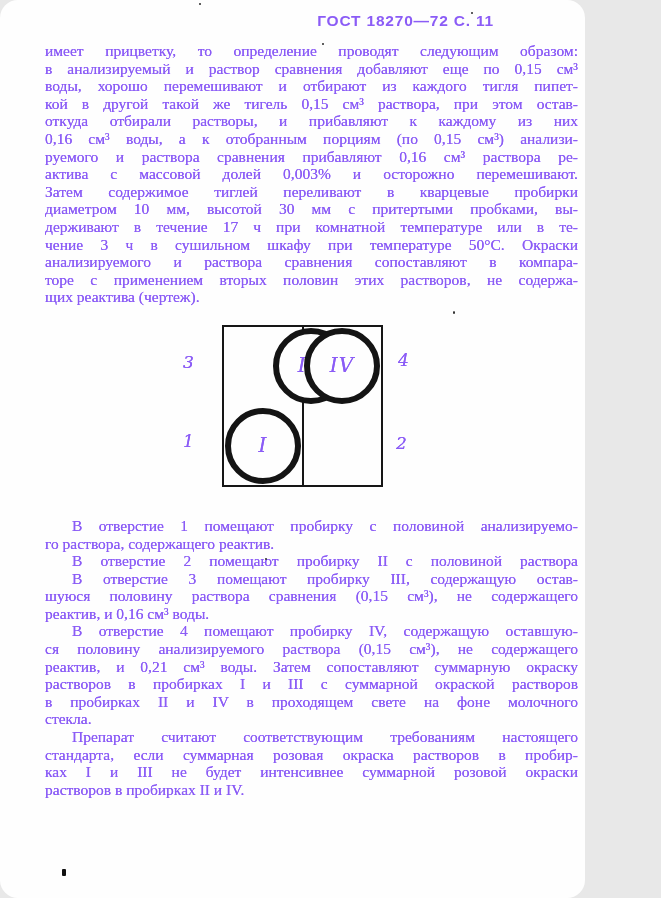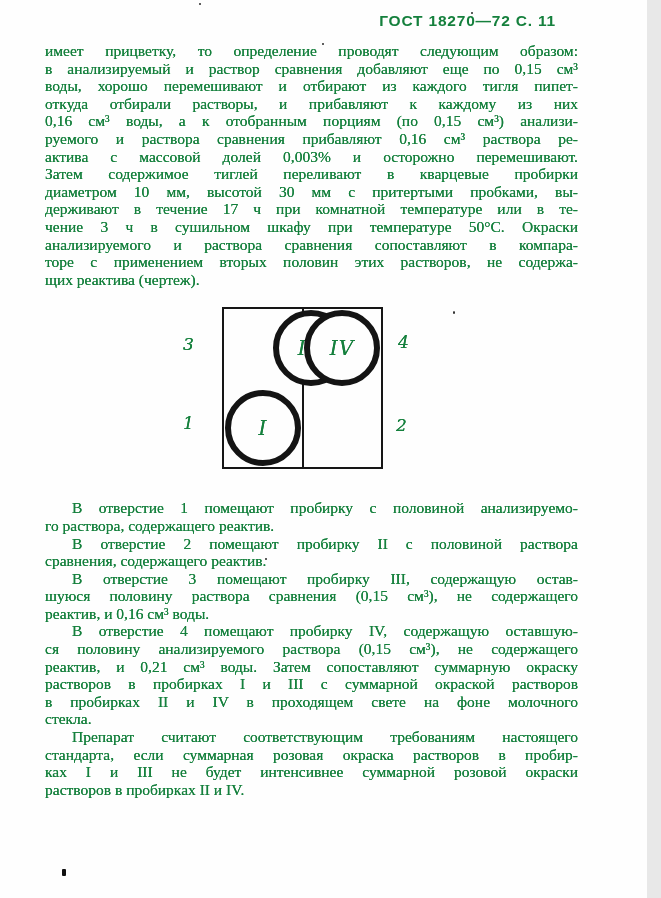--- a/index.html
+++ b/index.html
@@ -2,26 +2,27 @@
 <html lang="ru"><head>
 <meta charset="utf-8">
 <style>
   html, body {
     margin: 0;
     padding: 0;
     background: #e8e8e8;
   }
   .page {
     position: relative;
-    width: 647px;
+    width: 585px;
     height: 898px;
     background: #fefefe;
     overflow: hidden;
-    color: #15803d;
+    color: #8b5cf6;
     font-family: "Liberation Serif", serif;
+    border-radius: 18px;
   }
   .header {
     position: absolute;
     top: 12px;
     right: 91px;
     font-family: "Liberation Sans", sans-serif;
     font-weight: 700;
     font-size: 15.5px;
     letter-spacing: 0.8px;
     white-space: nowrap;
@@ -124,20 +125,21 @@
 <div class="page">
 
   <div class="header">ГОСТ 18270—72 С. 11</div>
 
   <div class="body">
 
     <section class="para">
       <div class="ln">имеет прицветку, то определение проводят следующим образом:</div>
       <div class="ln">в анализируемый и раствор сравнения добавляют еще по 0,15 см³</div>
       <div class="ln">воды, хорошо перемешивают и отбирают из каждого тигля пипет-</div>
+      <div class="ln">кой в другой такой же тигель 0,15 см³ раствора, при этом остав-</div>
       <div class="ln">откуда отбирали растворы, и прибавляют к каждому из них</div>
       <div class="ln">0,16 см³ воды, а к отобранным порциям (по 0,15 см³) анализи-</div>
       <div class="ln">руемого и раствора сравнения прибавляют 0,16 см³ раствора ре-</div>
       <div class="ln">актива с массовой долей 0,003% и осторожно перемешивают.</div>
       <div class="ln">Затем содержимое тиглей переливают в кварцевые пробирки</div>
       <div class="ln">диаметром 10 мм, высотой 30 мм с притертыми пробками, вы-</div>
       <div class="ln">держивают в течение 17 ч при комнатной температуре или в те-</div>
       <div class="ln">чение 3 ч в сушильном шкафу при температуре 50°С. Окраски</div>
       <div class="ln">анализируемого и раствора сравнения сопоставляют в компара-</div>
       <div class="ln">торе с применением вторых половин этих растворов, не содержа-</div>
@@ -163,21 +165,20 @@
       </div>
     </div>
 
     <section class="para">
       <div class="ln ind">В отверстие 1 помещают пробирку с половиной анализируемо-</div>
       <div class="ln last">го раствора, содержащего реактив.</div>
     </section>
 
     <section class="para">
       <div class="ln ind">В отверстие 2 помещают пробирку II с половиной раствора</div>
-      <div class="ln last">сравнения, содержащего реактив.</div>
     </section>
 
     <section class="para">
       <div class="ln ind">В отверстие 3 помещают пробирку III, содержащую остав-</div>
       <div class="ln">шуюся половину раствора сравнения (0,15 см³), не содержащего</div>
       <div class="ln last">реактив, и 0,16 см³ воды.</div>
     </section>
 
     <section class="para">
       <div class="ln ind">В отверстие 4 помещают пробирку IV, содержащую оставшую-</div>

